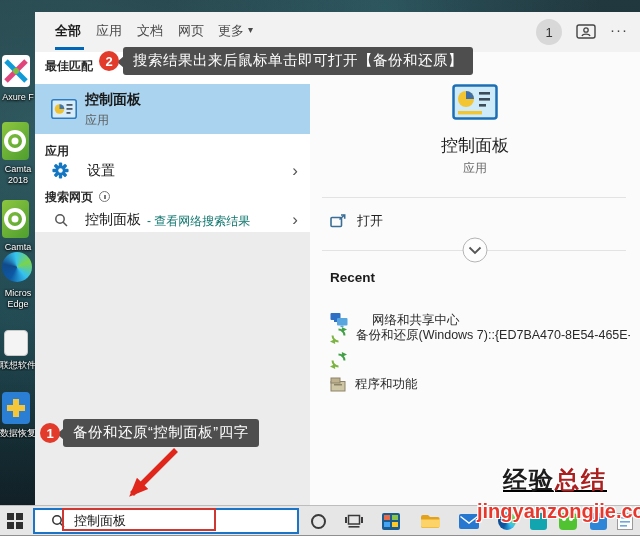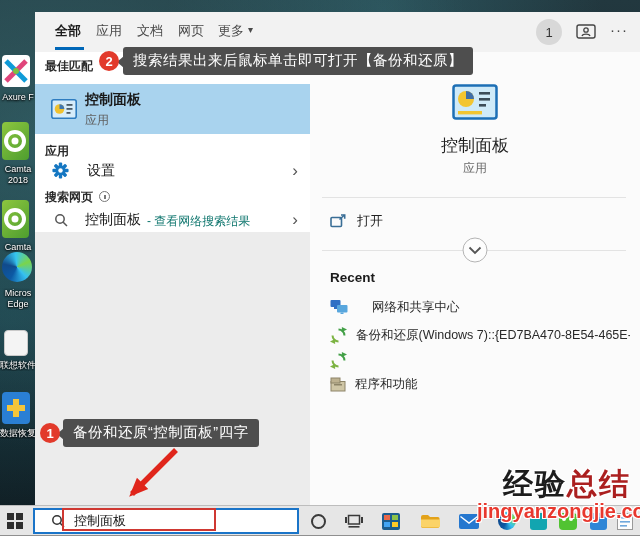--- a/index.html
+++ b/index.html
@@ -65,22 +65,22 @@
     border-top:1px solid #bdbdbd;border-bottom:1px solid #8f8f8f;z-index:20;}
   #start-btn{position:absolute;left:7px;top:7px;width:16px;height:16px;
     display:grid;grid-template-columns:7px 7px;grid-template-rows:7px 7px;gap:2px;}
   #start-btn span{background:#2e2e2e;}
   #tb-search{position:absolute;left:33px;top:2px;width:266px;height:26px;background:#fff;
     border:2px solid var(--tb-border);display:flex;align-items:center;padding-left:16px;gap:9px;}
   #tb-search .val{font-size:13px;color:#111;}
   .tbi{position:absolute;top:5px;width:20px;height:20px;display:flex;align-items:center;justify-content:center;}
 
   
-  #wm1{position:absolute;left:503px;top:464px;font-size:30px;font-weight:700;letter-spacing:2px;z-index:60;
-    text-shadow:-1px -1px 0 #fff,1px -1px 0 #fff,-1px 1px 0 #fff,1px 1px 0 #fff;white-space:nowrap;}
+  #wm1{position:absolute;left:503px;top:464px;font-size:24px;font-weight:700;letter-spacing:2px;z-index:60;
+    text-shadow:-1px -1px 0 #fff,1px -1px 0 #fff,-1px 1px 0 #fff,1px 1px 0 #fff;white-space:nowrap;text-decoration:underline;}
   #wm1 .p1{color:#1d1d1d;} #wm1 .p2{color:#ab1f1f;}
   #wm2{position:absolute;left:477px;top:500px;font-size:20px;font-weight:700;color:var(--wm-red);z-index:60;
     text-shadow:-1px -1px 0 #fff,1px -1px 0 #fff,-1px 1px 0 #fff,1px 1px 0 #fff;white-space:nowrap;}
 </style>
 </head>
 <body>
 
 <div id="canvas">
 
   <div>
@@ -232,21 +232,21 @@
       <div class="rp-divider" style="top:198px;"></div>
       <div class="abs" style="left:152px;top:185px;">
         <svg width="26" height="26">
             <circle cx="13" cy="13" r="12" fill="#fdfdfd" stroke="#b4b4b4"></circle>
             <path d="M7.5 10.5 L13 16 L18.5 10.5" stroke="#555" fill="none" stroke-width="1.8"></path>
           </svg>
       </div>
 
       <div class="abs" style="left:20px;top:218px;font-size:13.5px;font-weight:700;color:#1b1b1b;">Recent</div>
 
-      <div class="recent-item" style="top:243px;gap:24px;">
+      <div class="recent-item" style="top:256px;gap:24px;">
         <span style="display:inline-flex;">
           <svg width="18" height="16" viewBox="0 0 18 16">
               <rect x="0.5" y="1" width="10" height="7" rx="1" fill="#2f6fc4"></rect>
               <rect x="4" y="8" width="3" height="2" fill="#2f6fc4"></rect>
               <rect x="7" y="6" width="10.5" height="7.5" rx="1" fill="#58a6dd"></rect>
               <rect x="10.5" y="13.5" width="3" height="1.5" fill="#58a6dd"></rect>
             </svg>
         </span>
         <span>网络和共享中心</span>
       </div>

